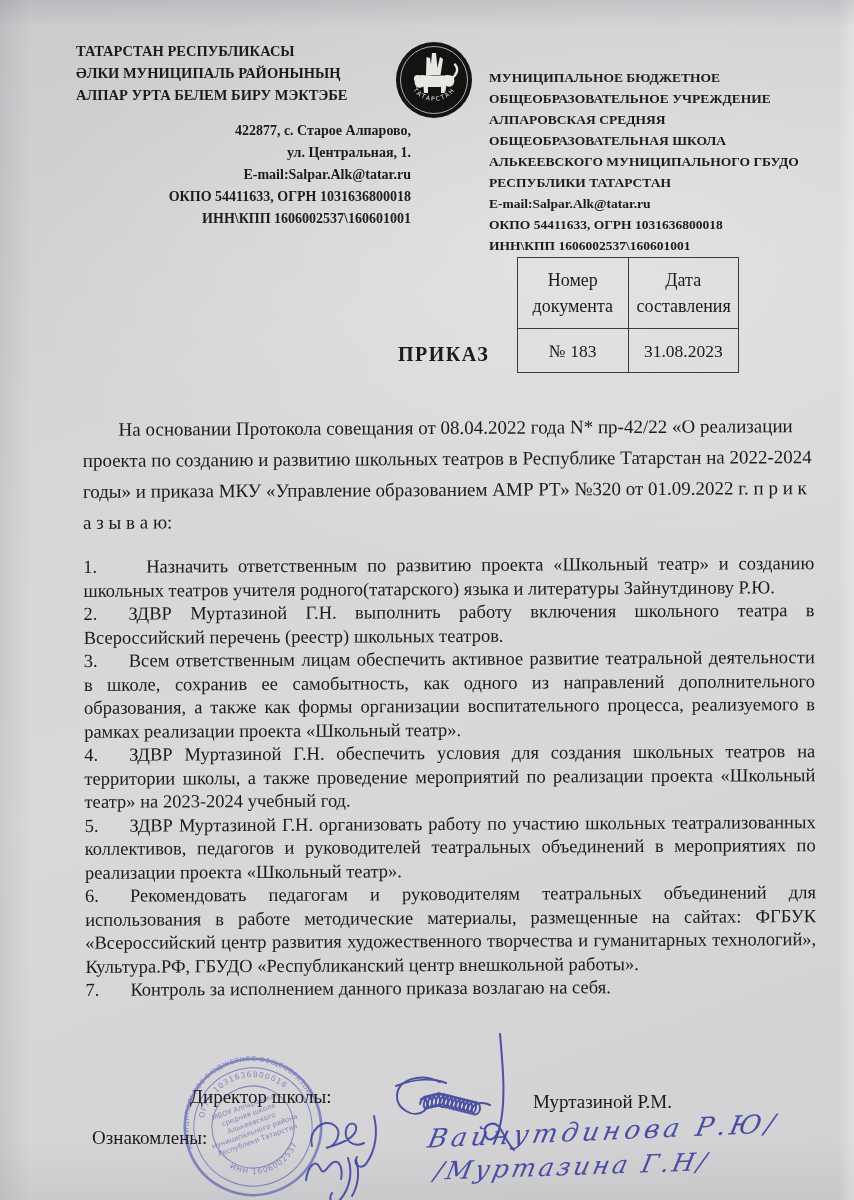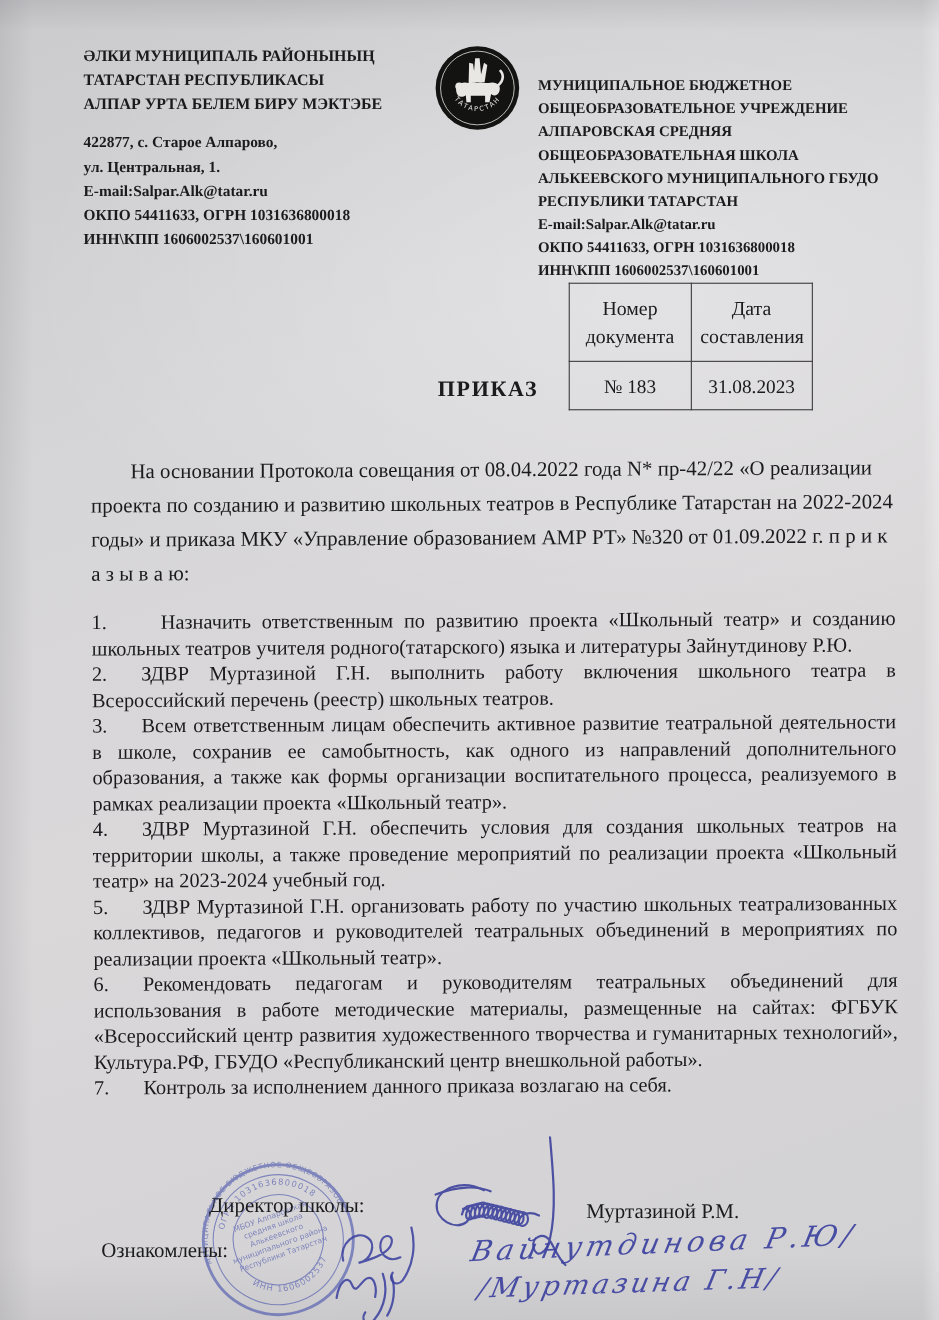--- a/index.html
+++ b/index.html
@@ -12,21 +12,21 @@
       linear-gradient(270deg, rgba(255,255,255,0.30) 0px, rgba(255,255,255,0) 16px),
       linear-gradient(0deg, rgba(70,72,78,0.07) 0px, rgba(70,72,78,0) 60px),
       linear-gradient(160deg, #cbcacd 0%, #d6d5d8 30%, #dad8d9 55%, #d1d0d3 100%);
     font-family:"Liberation Serif","DejaVu Serif",serif;
     color:#1b1b1d;
   }
   .abs{position:absolute;}
   
   .hdr-left{left:76px; top:40px; width:335px;}
   .hdr-left .line{font-weight:bold; font-size:14.5px; line-height:22px; white-space:nowrap;}
-  .hdr-left .contact{margin-top:14px;}
+  .hdr-left .contact{margin-top:14px;text-align:right;}
   .hdr-left .contact .line{font-size:14px;}
   .hdr-right{left:489px; top:33px; width:360px;margin-top:34px;}
   .hdr-right .line{font-weight:bold; font-size:13.5px; line-height:21px; white-space:nowrap;}
   .emblem{left:394px; top:40px;}
   
   .doc-table{left:517px; top:257px; width:222px; border-collapse:collapse; table-layout:fixed;}
   .doc-table td{
     border:1.6px solid #3c3c40; text-align:center; vertical-align:middle;
     font-size:18px; line-height:26px; padding:0 8px;
   }
@@ -55,22 +55,22 @@
   .stamp text{fill:#4a55ad; font-family:"DejaVu Sans","Liberation Sans",sans-serif;}
   .stamp .ring{stroke:#4a55ad; fill:none;}
 </style>
 </head>
 <body>
 
 <div class="page">
 
   <div class="abs hdr-left">
     <div class="org">
+      <div class="line">ТАТАРСТАН РЕСПУБЛИКАСЫ</div>
       <div class="line">ӘЛКИ МУНИЦИПАЛЬ РАЙОНЫНЫҢ</div>
-      <div class="line">ТАТАРСТАН РЕСПУБЛИКАСЫ</div>
       <div class="line">АЛПАР УРТА БЕЛЕМ БИРУ МЭКТЭБЕ</div>
     </div>
     <div class="contact">
       <div class="line">422877, с. Старое Алпарово,</div>
       <div class="line">ул. Центральная, 1.</div>
       <div class="line">E-mail:Salpar.Alk@tatar.ru</div>
       <div class="line">ОКПО 54411633, ОГРН 1031636800018</div>
       <div class="line">ИНН\КПП 1606002537\160601001</div>
     </div>
   </div>

